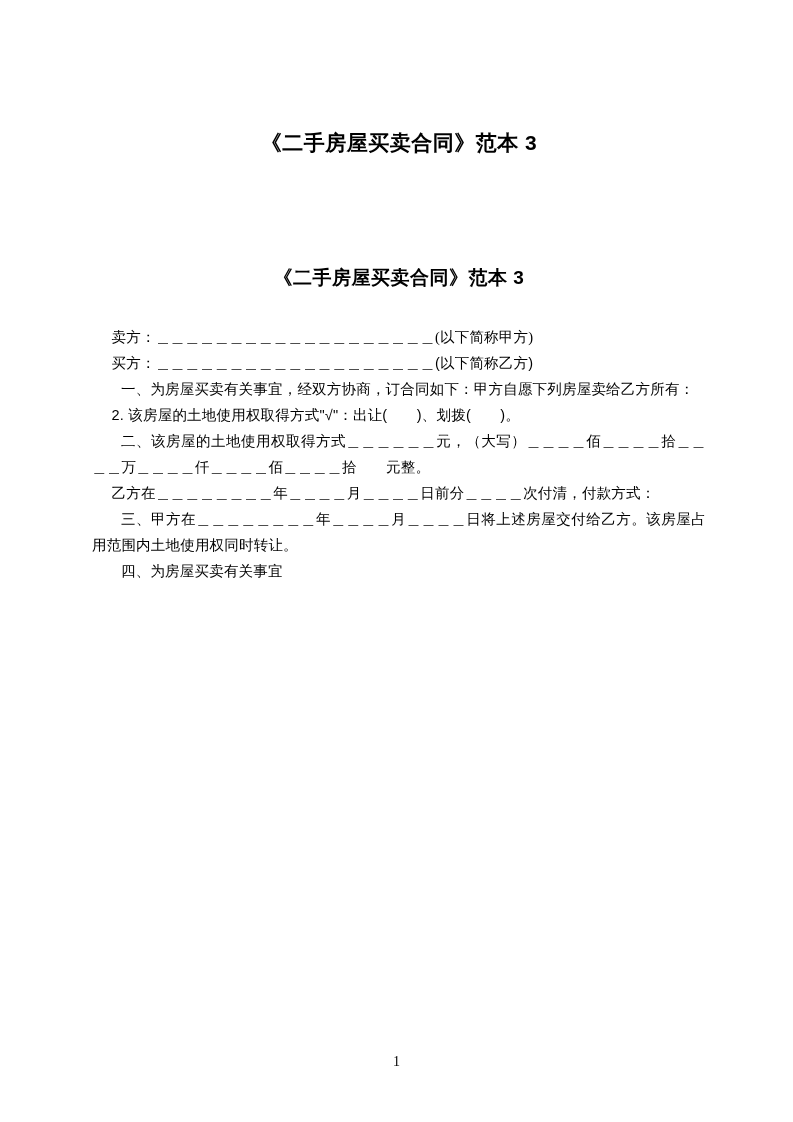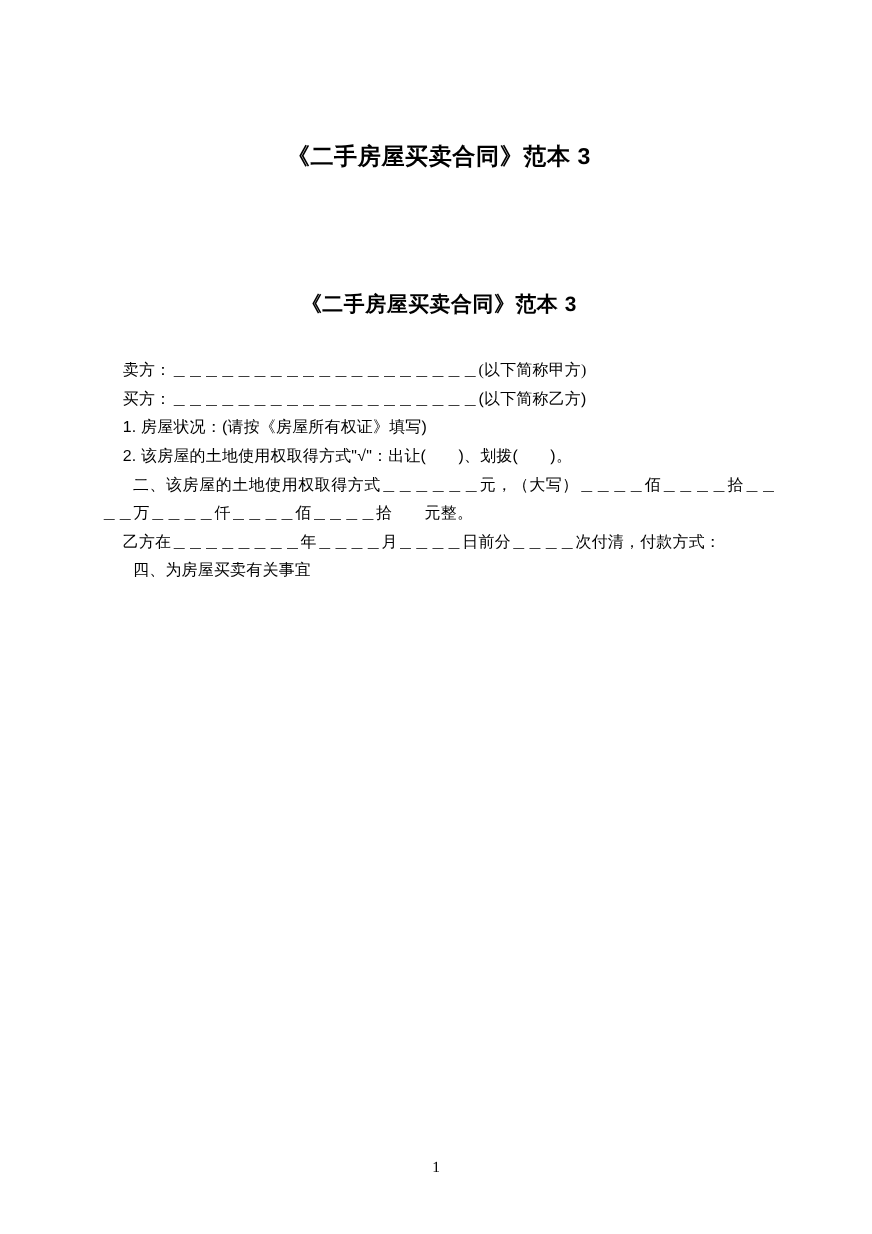--- a/index.html
+++ b/index.html
@@ -79,30 +79,31 @@
   <div class="content">
 
     <div class="doc-title">《二手房屋买卖合同》范本 3</div>
 
     <div class="doc-subtitle">《二手房屋买卖合同》范本 3</div>
 
     <p class="para indent-1 gap-md" style="margin-top:32px;font-family:Liberation Serif, serif;">卖方：＿＿＿＿＿＿＿＿＿＿＿＿＿＿＿＿＿＿＿(以下简称甲方)</p>
 
     <p class="para indent-1 gap-md">买方：＿＿＿＿＿＿＿＿＿＿＿＿＿＿＿＿＿＿＿(以下简称乙方)</p>
 
+    <p class="para indent-2 gap-md">一、为房屋买卖有关事宜，经双方协商，订合同如下：甲方自愿下列房屋卖给乙方所有：</p>
 
-    <p class="para indent-1 gap-md">1. 房屋状况：(请按《房屋所有权证》填写)</p>
 
 
 
     <p class="para indent-1 gap-md">2. 该房屋的土地使用权取得方式"√"：出让(　　)、划拨(　　)。</p>
 
     <p class="para indent-2 gap-md">二、该房屋的土地使用权取得方式＿＿＿＿＿＿元，（大写）＿＿＿＿佰＿＿＿＿拾＿＿＿＿万＿＿＿＿仟＿＿＿＿佰＿＿＿＿拾　　元整。</p>
 
     <p class="para indent-1 gap-md">乙方在＿＿＿＿＿＿＿＿年＿＿＿＿月＿＿＿＿日前分＿＿＿＿次付清，付款方式：</p>
 
+    <p class="para indent-2 gap-md">三、甲方在＿＿＿＿＿＿＿＿年＿＿＿＿月＿＿＿＿日将上述房屋交付给乙方。该房屋占用范围内土地使用权同时转让。</p>
 
     <p class="para indent-2 gap-md">四、为房屋买卖有关事宜</p>
 
   </div>
 
   <div class="page-number">1</div>
 </div>
 
 </body></html>

